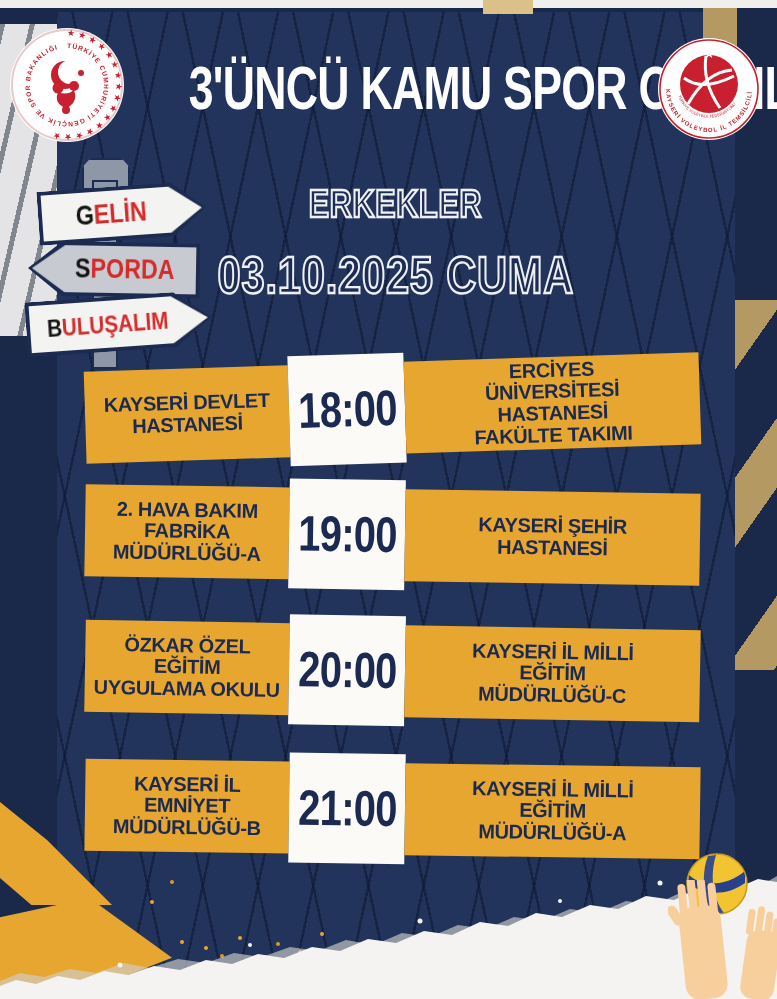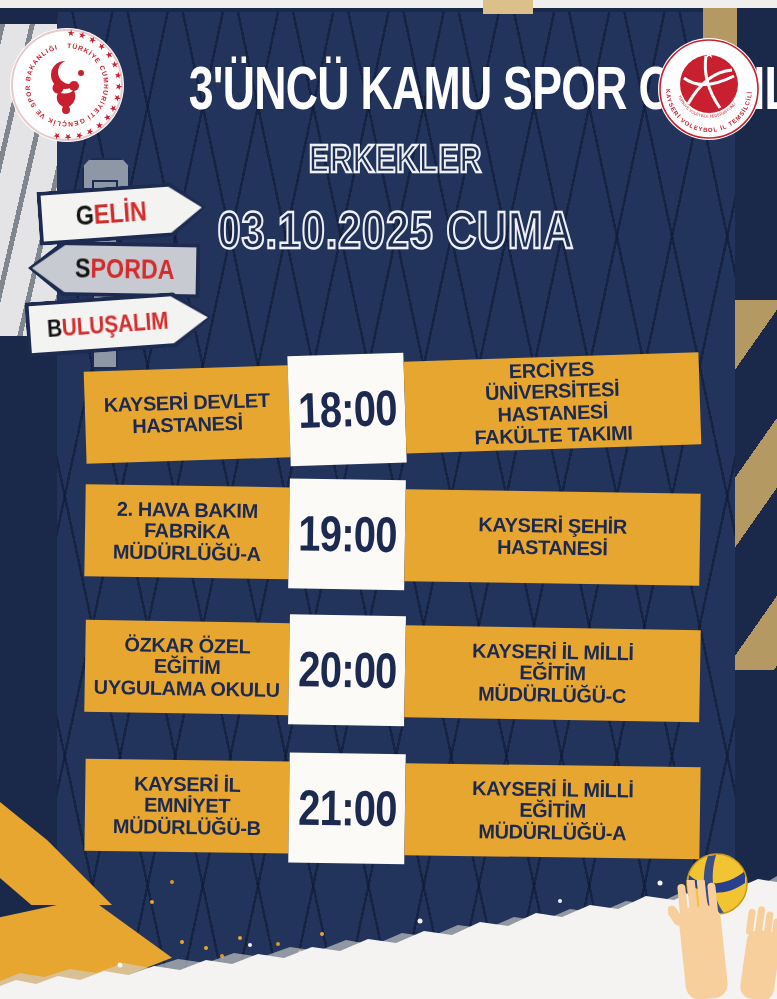--- a/index.html
+++ b/index.html
@@ -43,21 +43,21 @@
   
   .title-wrap{position:absolute;left:57px;top:52px;width:678px;text-align:center;z-index:5;}
   .title{
     display:inline-block;color:#fdfdfd;font-weight:bold;font-size:62px;letter-spacing:-1px;
     transform:scaleX(.72);transform-origin:center;white-space:nowrap;
   }
   .badge{position:absolute;z-index:6;}
   .badge-left{left:8px;top:26px;}
   .badge-right{left:656px;top:36px;}
   
-  .outline-line{position:absolute;left:57px;width:678px;text-align:center;z-index:5;}
+  .outline-line{position:absolute;left:57px;width:678px;text-align:center;z-index:5;margin-top:45px;}
   .outline-text{
     display:inline-block;font-weight:bold;color:#1d2c52;white-space:nowrap;
     -webkit-text-stroke:2.4px #eef0f4;transform:scaleX(.8);transform-origin:center;
     text-shadow:0 0 1px #eef0f4;letter-spacing:1px;
   }
   .cat-line{top:138px;}   .cat-line .outline-text{font-size:38px;}
   .date-line{top:200px;text-decoration:underline;}  .date-line .outline-text{font-size:52px;}
   .venue-line{top:278px;} .venue-line .outline-text{font-size:48px;}
   
   .signpost{position:absolute;left:0;top:150px;width:230px;height:230px;z-index:7;}

